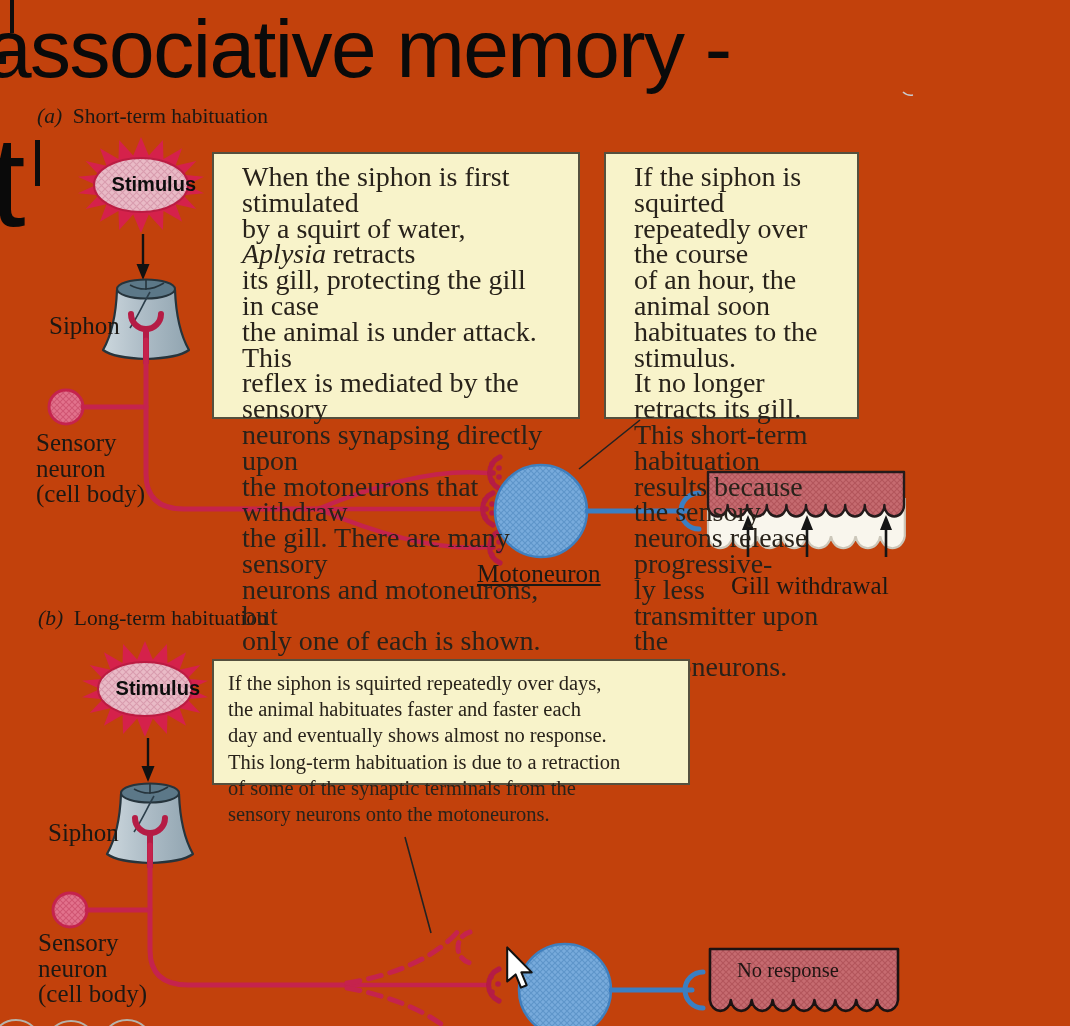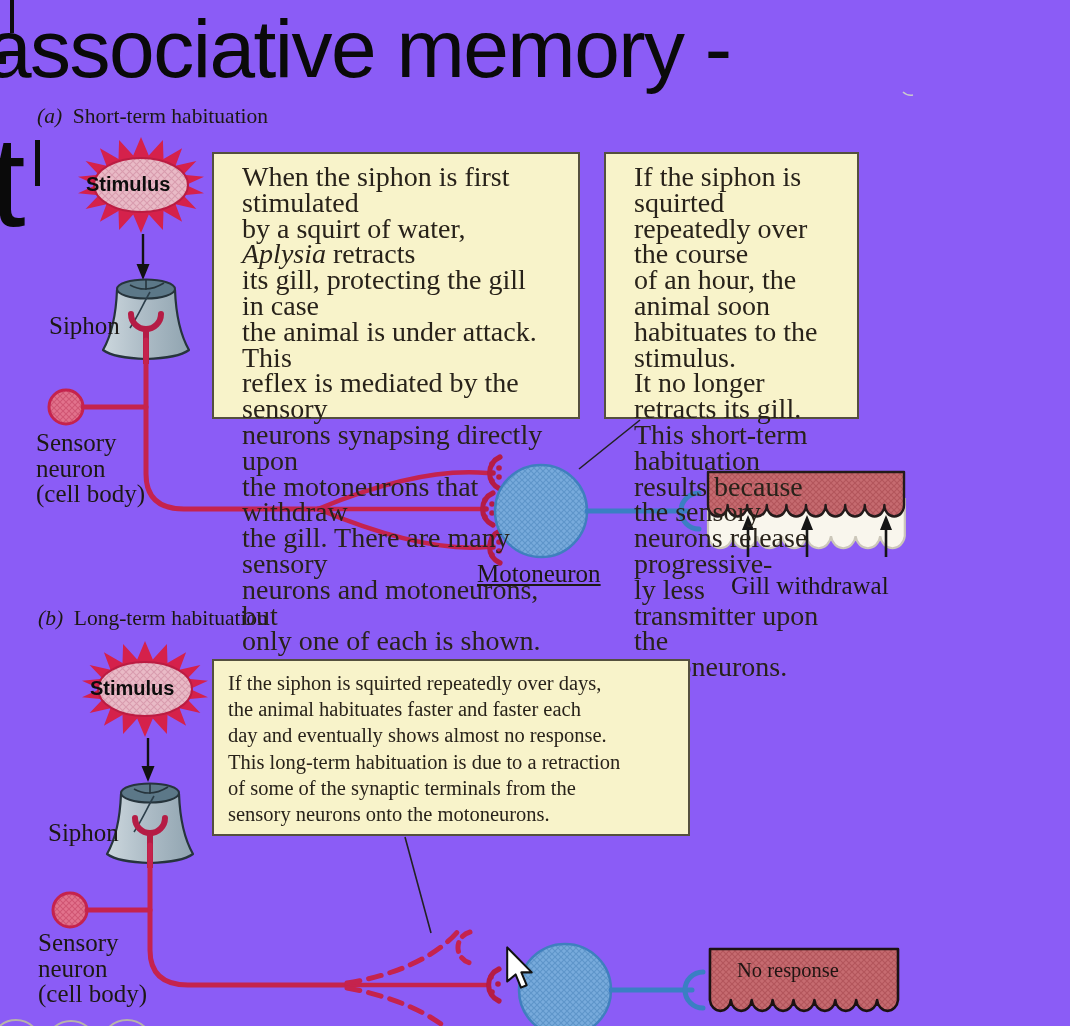--- a/index.html
+++ b/index.html
@@ -1,28 +1,28 @@
 <!DOCTYPE html>
 <html><head>
 <meta charset="utf-8">
 <style>
   html,body{margin:0;padding:0;background:#ffffff;}
-  #stage{position:relative;width:1070px;height:1026px;overflow:hidden;background:#8b5cf6;
+  #stage{position:relative;width:1070px;height:1026px;overflow:hidden;background:#c2410c;
          font-family:"Liberation Serif", serif;color:#241f18;}
   #diagram{position:absolute;left:0;top:0;z-index:1;}
   .slide-title{position:absolute;left:-14px;top:2px;z-index:3;
     font-family:"Liberation Sans", sans-serif;font-size:82px;font-weight:400;
     letter-spacing:-1.5px;color:#0a0a0a;white-space:nowrap;}
   .slide-title2{position:absolute;left:-10px;top:108px;z-index:3;
     font-family:"Liberation Sans", sans-serif;font-size:128px;font-weight:400;color:#0a0a0a;}
   .frag{position:absolute;background:#0d0d0d;z-index:3;}
   .panel-heading{position:absolute;font-size:21.5px;color:#1c1813;z-index:2;white-space:nowrap;}
   .panel-heading .ital{font-style:italic;}
   .fig-label{position:absolute;font-size:25px;color:#1c1813;z-index:2;white-space:nowrap;line-height:25.5px;}
-  .stimulus-label{position:absolute;width:110px;text-align:left;z-index:2;
+  .stimulus-label{position:absolute;width:110px;text-align:right;z-index:2;
     font-family:"Liberation Sans", sans-serif;font-weight:700;font-size:20px;color:#0d0d0d;}
   .note-box{position:absolute;box-sizing:border-box;background:#f8f3ca;border:2px solid #55503e;
     color:#28221a;z-index:2;font-size:28px;line-height:25.8px;padding:10px 28px;}
   .note-box.wide{font-size:20.5px;line-height:26.2px;padding:9px 14px;}
   .no-response-label{position:absolute;left:710px;top:959px;width:156px;text-align:center;
     font-size:20.5px;color:#1f1412;z-index:2;}
   .cursor-wrap{position:absolute;left:506px;top:946px;z-index:5;}
 </style>
 </head>
 <body>
@@ -209,21 +209,21 @@
   <div class="fig-label" style="left:36px;top:430px;">Sensory<br>neuron<br>(cell body)</div>
   <div class="fig-label" style="left:477px;top:561px;text-decoration:underline;">Motoneuron</div>
   <div class="fig-label" style="left:731px;top:573px;">Gill withdrawal</div>
 
   <div class="fig-label" style="left:48px;top:820px;">Siphon</div>
   <div class="fig-label" style="left:38px;top:930px;">Sensory<br>neuron<br>(cell body)</div>
   <div class="no-response-label">No response</div>
 
   <div class="note-box" style="left:212px;top:152px;width:368px;height:267px;">When the siphon is first stimulated<br>by a squirt of water, <i>Aplysia</i> retracts<br>its gill, protecting the gill in case<br>the animal is under attack. This<br>reflex is mediated by the sensory<br>neurons synapsing directly upon<br>the motoneurons that withdraw<br>the gill. There are many sensory<br>neurons and motoneurons, but<br>only one of each is shown.</div>
   <div class="note-box" style="left:604px;top:152px;width:255px;height:267px;">If the siphon is squirted<br>repeatedly over the course<br>of an hour, the animal soon<br>habituates to the stimulus.<br>It no longer retracts its gill.<br>This short-term habituation<br>results because the sensory<br>neurons release progressive-<br>ly less transmitter upon the<br>motoneurons.</div>
-  <div class="note-box wide" style="left:212px;top:659px;width:478px;height:177px;">If the siphon is squirted repeatedly over days,<br>the animal habituates faster and faster each<br>day and eventually shows almost no response.<br>This long-term habituation is due to a retraction<br>of some of the synaptic terminals from the<br>sensory neurons onto the motoneurons.</div>
+  <div class="note-box wide" style="left:212px;top:659px;width:478px;height:126px;">If the siphon is squirted repeatedly over days,<br>the animal habituates faster and faster each<br>day and eventually shows almost no response.<br>This long-term habituation is due to a retraction<br>of some of the synaptic terminals from the<br>sensory neurons onto the motoneurons.</div>
 
   <div class="cursor-wrap">
     <svg width="30" height="46" viewBox="0 0 25 38">
       <path d="M1 1 L1 29.5 L8 23.5 L12.5 34.5 L17.2 32.5 L12.8 21.8 L21.5 21.8 Z" fill="#ffffff" stroke="#111" stroke-width="1.7" stroke-linejoin="round"></path>
     </svg>
   </div>
 
 </div>
 
 </body></html>

